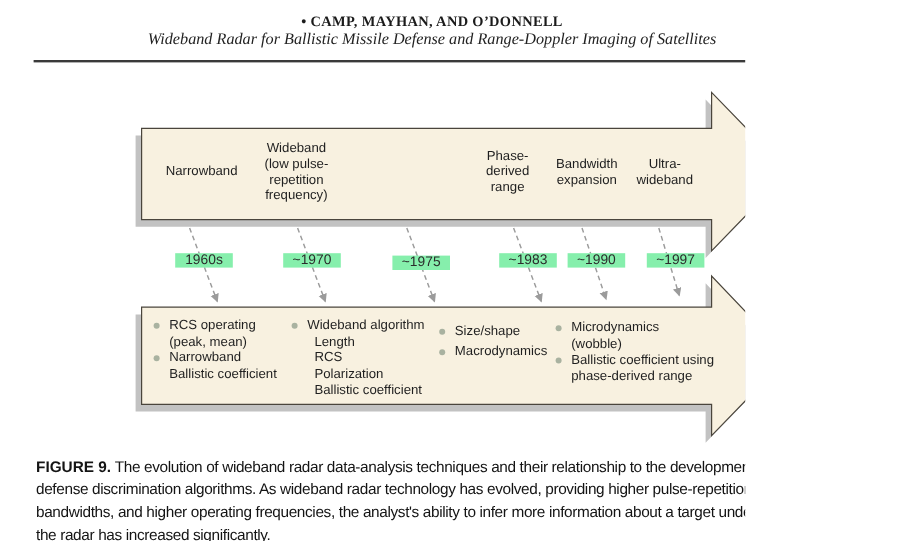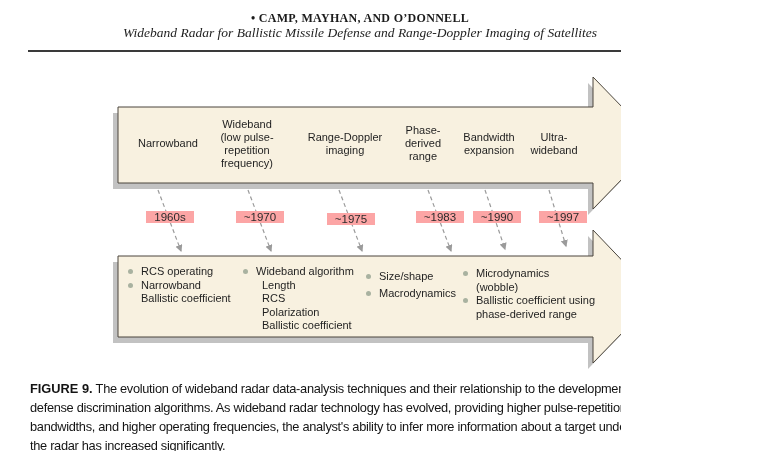--- a/index.html
+++ b/index.html
@@ -22,21 +22,21 @@
   #fig-svg{position:absolute;left:0;top:0;z-index:1;}
   .arrow-shadow{fill:var(--arrow-shadow);stroke:none;}
   .arrow-shape{fill:var(--arrow-fill);stroke:var(--arrow-stroke);stroke-width:1;}
   .dash-line{stroke:var(--connector-gray);stroke-width:1.2;fill:none;stroke-dasharray:4 3;}
   
   .lbl{position:absolute;z-index:2;color:#1f1f1f;}
   .pre{white-space:pre-line;}
   .side-lbl{font-size:11.5px;line-height:13px;text-align:center;color:#2a2a2a;}
   .tech{font-size:11px;line-height:13px;text-align:center;}
   .time{font-size:12px;color:#8b5cf6;}
-  .year{font-size:11.5px;background:#fca5a5;padding:0 2px;text-align:center;color:#2b2b2b;}
+  .year{font-size:11.5px;background:#86efac;padding:0 2px;text-align:center;color:#2b2b2b;}
   .alg-group{font-size:11px;line-height:13.5px;color:#1f1f1f;}
   .alg-row{display:flex;align-items:flex-start;}
   .alg-row.indent{padding-left:6px;}
   .g2 .alg-row{margin-bottom:3px;}
   .dot{
     flex:0 0 auto;width:5px;height:5px;border-radius:50%;
     background:var(--bullet-green);margin:4px 8px 0 0;
   }
   .dot.hidden{visibility:hidden;}
   
@@ -82,22 +82,20 @@
       <line class="dash-line" x1="549" y1="190" x2="566" y2="246" marker-end="url(#dash-head)"></line>
     </g>
   </svg>
 
 
   <div class="lbl tech pre" style="left:118px;top:137px;width:100px;">Narrowband</div>
   <div class="lbl tech pre" style="left:197px;top:118px;width:100px;">Wideband
 (low pulse-
 repetition
 frequency)</div>
-  <div class="lbl tech pre" style="left:293px;top:131px;width:104px;">Range-Doppler
-imaging</div>
   <div class="lbl tech pre" style="left:383px;top:124px;width:80px;">Phase-
 derived
 range</div>
   <div class="lbl tech pre" style="left:439px;top:131px;width:100px;">Bandwidth
 expansion</div>
   <div class="lbl tech pre" style="left:507px;top:131px;width:94px;">Ultra-
 wideband</div>
 
   <div class="lbl time" style="left:662px;top:136px;">Time</div>
   <div class="lbl time" style="left:665px;top:290px;">Time</div>
@@ -106,20 +104,24 @@
   <div class="lbl year" style="left:236px;top:211px;width:44px;">~1970</div>
   <div class="lbl year" style="left:327px;top:213px;width:44px;">~1975</div>
   <div class="lbl year" style="left:416px;top:211px;width:44px;">~1983</div>
   <div class="lbl year" style="left:473px;top:211px;width:44px;">~1990</div>
   <div class="lbl year" style="left:539px;top:211px;width:44px;">~1997</div>
 
   <div class="lbl alg-group" style="left:128px;top:265px;">
       <div class="alg-row">
         <span class="dot"></span>
         <span>RCS operating</span>
+      </div>
+      <div class="alg-row">
+        <span class="dot hidden"></span>
+        <span>(peak, mean)</span>
       </div>
       <div class="alg-row">
         <span class="dot"></span>
         <span>Narrowband</span>
       </div>
       <div class="alg-row">
         <span class="dot hidden"></span>
         <span>Ballistic coefficient</span>
       </div>
     </div>

